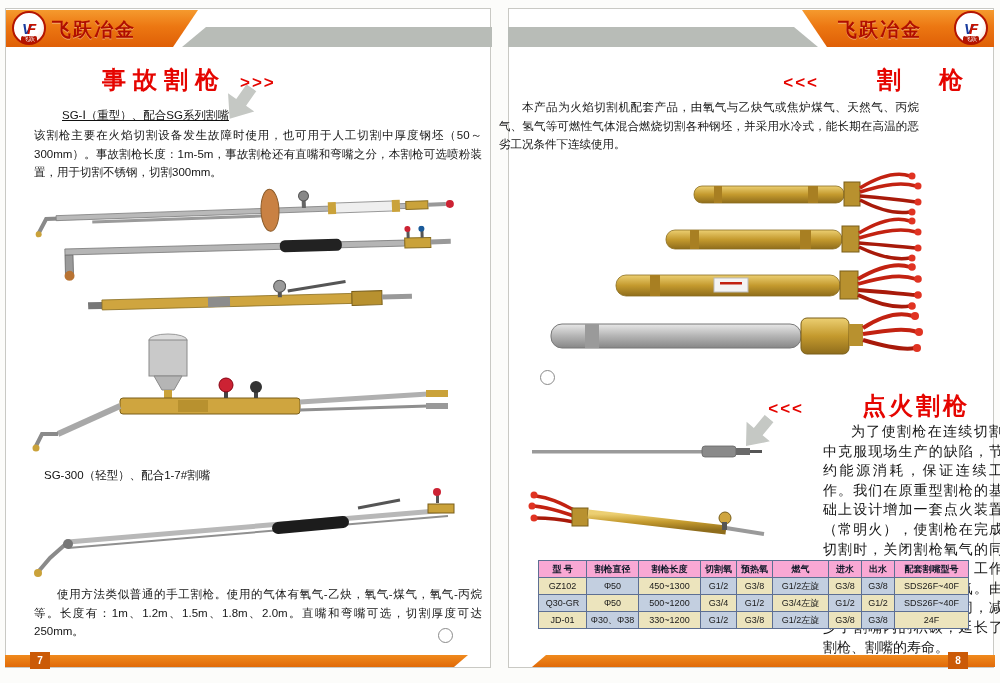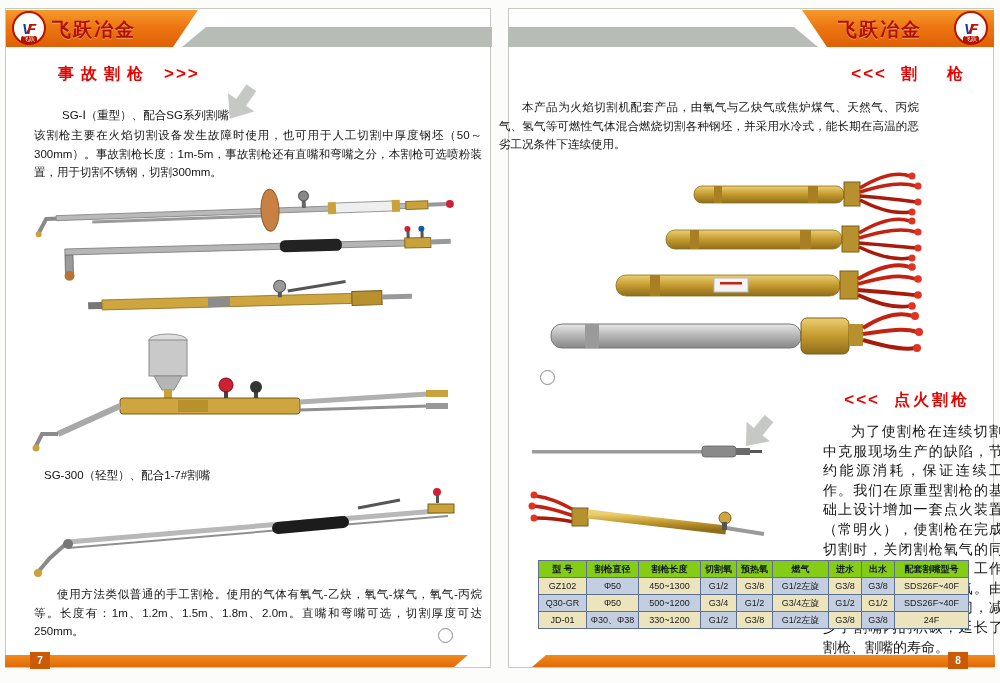--- a/index.html
+++ b/index.html
@@ -38,38 +38,38 @@
   .footbar{position:absolute;top:655px;height:12px;background:linear-gradient(180deg,#f08a1d,#e06a08);z-index:5;}
   .footbar.left{left:5px;width:463px;clip-path:polygon(0 0,100% 0,calc(100% - 14px) 100%,0 100%);}
   .footbar.right{left:532px;width:463px;clip-path:polygon(14px 0,100% 0,100% 100%,0 100%);}
   .pageno{position:absolute;top:652px;width:20px;height:17px;background:#cb5a07;color:#ffffff;
     font-size:10px;font-weight:bold;display:flex;align-items:center;justify-content:center;z-index:6;}
   .pageno.left{left:30px;}
   .pageno.right{left:948px;}
 
   
   .title-row{position:absolute;display:flex;align-items:baseline;gap:14px;z-index:3;}
-  .title-cn{font-size:16px;font-weight:bold;color:#e50500;letter-spacing:7px;white-space:nowrap;}
+  .title-cn{font-size:24px;font-weight:bold;color:#e50500;letter-spacing:7px;white-space:nowrap;margin-left:44px;}
   .title-arrows{font-size:17px;font-weight:bold;color:#e50500;letter-spacing:2px;}
   .para{position:absolute;font-size:11.5px;line-height:1.62;text-align:justify;color:#151515;z-index:3;}
   .label{position:absolute;font-size:11.5px;color:#111;z-index:3;white-space:nowrap;}
 
   .gray-arrow{position:absolute;z-index:2;}
 
   .reg-circle{position:absolute;width:13px;height:13px;border:1px solid #8a8a8a;border-radius:50%;
     background:#ffffff;z-index:3;}
 
   .art{position:absolute;z-index:2;}
 
   
   .spec-table{position:absolute;left:538px;top:560px;width:430px;border-collapse:collapse;
     table-layout:fixed;font-size:9px;z-index:3;}
   .spec-table th,.spec-table td{border:1px solid #5d6f93;text-align:center;padding:1px 1px;
     height:14px;overflow:hidden;white-space:nowrap;}
-  .spec-table th{background:#84cc16;font-weight:bold;color:#101828;}
+  .spec-table th{background:#f9a8d4;font-weight:bold;color:#101828;font-family:Liberation Serif, serif;}
   .spec-table tbody tr:nth-child(odd) td:nth-child(odd){background:#ece4bd;}
   .spec-table tbody tr:nth-child(odd) td:nth-child(even){background:#c3cfe0;}
   .spec-table tbody tr:nth-child(even) td:nth-child(odd){background:#c3cfe0;}
   .spec-table tbody tr:nth-child(even) td:nth-child(even){background:#ece4bd;}
 </style>
 </head>
 <body>
 
 <div class="canvas">
 
@@ -112,21 +112,21 @@
 
   <div class="title-row" style="left:58px;top:64px;">
     <span class="title-cn">事故割枪</span>
     <span class="title-arrows">&gt;&gt;&gt;</span>
   </div>
 
   <svg class="gray-arrow" style="left:220px;top:84px;transform:rotate(35deg);" width="40" height="40" viewBox="0 0 36 40">
     <polygon points="12,0 24,0 24,18 34,18 18,38 2,18 12,18" fill="#c5c8c4"></polygon>
   </svg>
 
-  <div class="label" style="left:62px;top:108px;">SG-Ⅰ（重型）、配合SG系列割嘴</div>
+  <div class="label" style="left:62px;top:108px;text-decoration:underline;">SG-Ⅰ（重型）、配合SG系列割嘴</div>
 
   <div class="para" style="left:34px;top:126px;width:448px;">该割枪主要在火焰切割设备发生故障时使用，也可用于人工切割中厚度钢坯（50～300mm）。事故割枪长度：1m-5m，事故割枪还有直嘴和弯嘴之分，本割枪可选喷粉装置，用于切割不锈钢，切割300mm。</div>
 
   <svg class="art" style="left:32px;top:182px;transform:rotate(-2deg);" width="430" height="58" viewBox="0 0 430 58">
     <path d="M28 30 L14 30 L6 44" stroke="#8a8a8a" stroke-width="4" fill="none"></path>
     <circle cx="6" cy="45" r="3" fill="#caa23a"></circle>
     <rect x="24" y="27" width="350" height="5" fill="#b9b9b9" stroke="#7e7e7e" stroke-width="0.8"></rect>
     <rect x="60" y="33" width="180" height="3" fill="#9a9a9a"></rect>
     <ellipse cx="238" cy="29" rx="9" ry="21" fill="#c98143" stroke="#8a5a28"></ellipse>
     <rect x="270" y="18" width="4" height="10" fill="#666"></rect>

